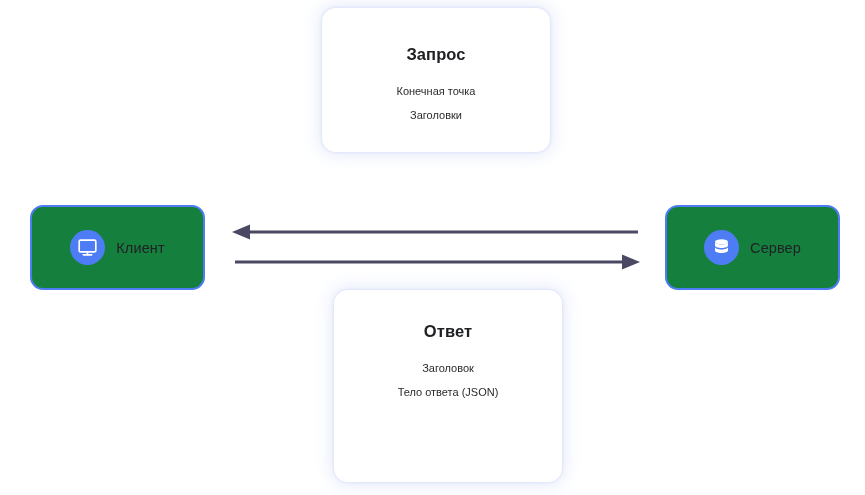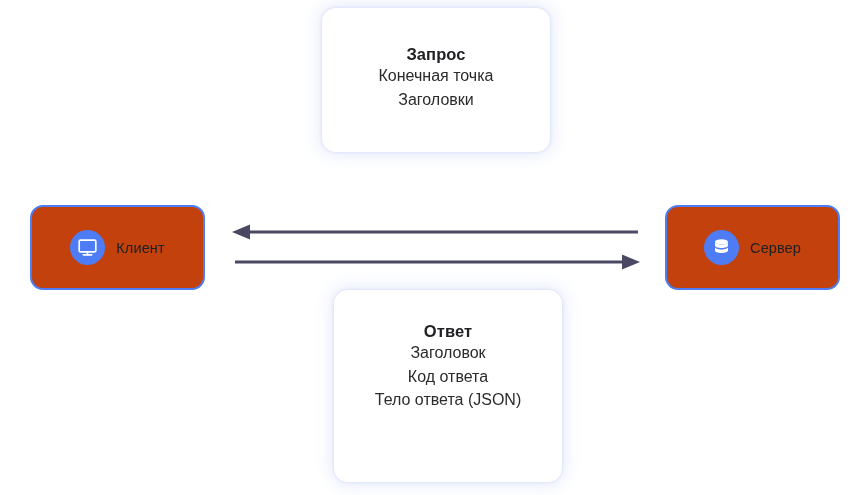--- a/index.html
+++ b/index.html
@@ -17,21 +17,21 @@
     position: relative;
     width: 865px;
     height: 495px;
     background: #ffffff;
   }
 
   
   .node {
     position: absolute;
     box-sizing: border-box;
-    background: #c2410c;
+    background: #15803d;
     border: 2px solid #4d7cf5;
     border-radius: 13px;
     display: flex;
     align-items: center;
     justify-content: center;
     gap: 11px;
   }
   #node-client { left: 30px;  top: 205px; width: 175px; height: 85px; }
   #node-server { left: 665px; top: 205px; width: 175px; height: 85px; }
 
@@ -70,21 +70,22 @@
   .card-title {
     font-size: 16.5px;
     font-weight: bold;
     color: #202124;
     letter-spacing: 0.1px;
   }
   #card-request .card-title  { margin-top: 37px; }
   #card-response .card-title { margin-top: 32px; }
 
   .card-lines {
-    font-size: 16px;
+    margin-top: 16px;
+    font-size: 11px;
     color: #2b2b2e;
     line-height: 23.5px;
   }
   .card-line { white-space: nowrap; }
 
   
   #arrows {
     position: absolute;
     left: 0;
     top: 0;
@@ -140,18 +141,17 @@
     <div class="card-lines">
       <div class="card-line">Конечная точка</div>
       <div class="card-line">Заголовки</div>
     </div>
   </div>
 
   <div id="card-response" class="card">
     <div class="card-title">Ответ</div>
     <div class="card-lines">
       <div class="card-line">Заголовок</div>
-      <div class="card-line">Код ответа</div>
       <div class="card-line">Тело ответа (JSON)</div>
     </div>
   </div>
 
 </div>
 
 </body></html>

